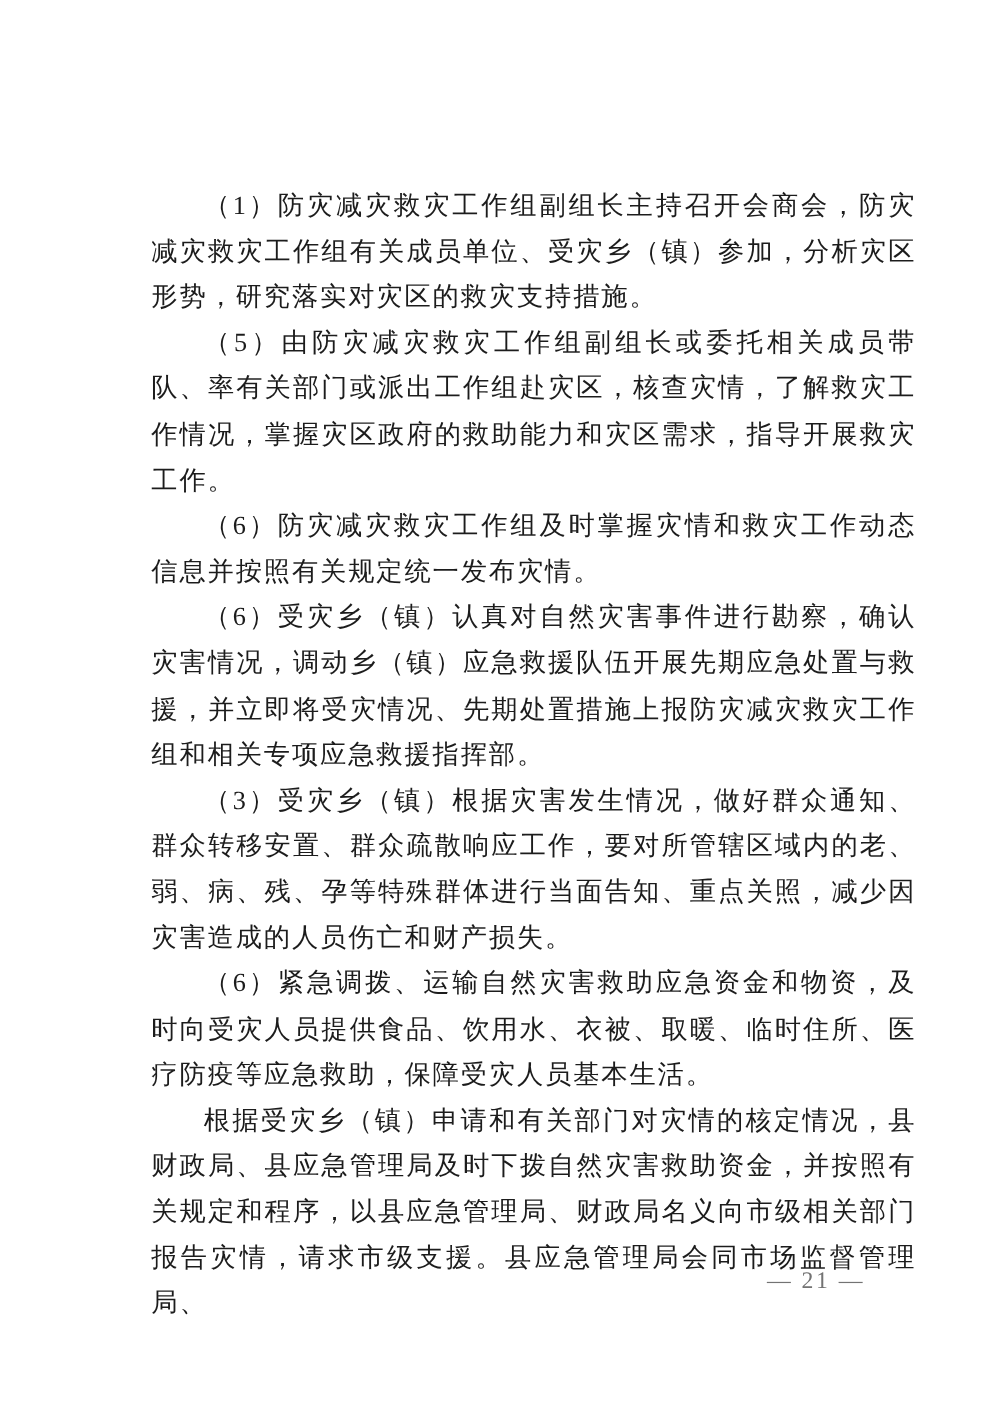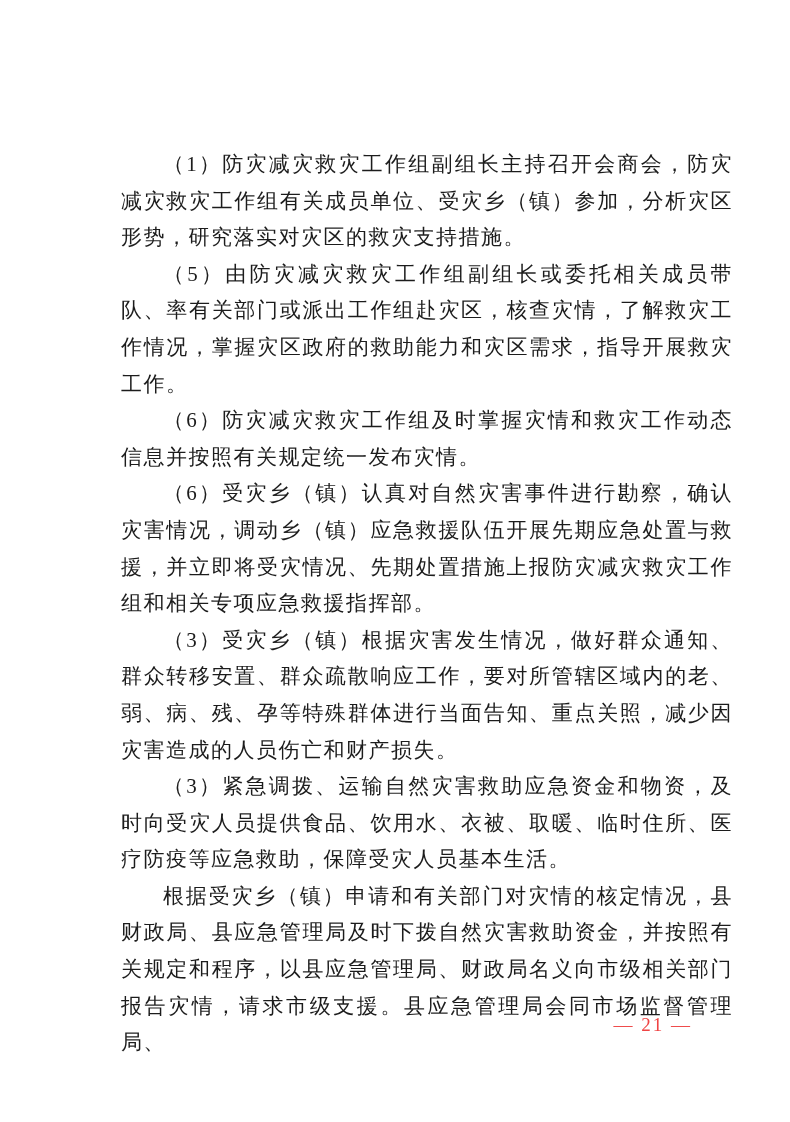--- a/index.html
+++ b/index.html
@@ -32,34 +32,34 @@
     text-justify: inter-ideograph;
     letter-spacing: 1.5px;
     color: #1c1c1c;
     font-weight: 400;
   }
   .footer {
     position: absolute;
     top: 1014px;
     right: 98px;
     font-size: 19px;
-    color: #ef4444;
+    color: #737373;
     letter-spacing: 2px;
     font-family: "Liberation Serif", "DejaVu Serif", serif;
   }
 </style>
 </head>
 <body>
 
 <div class="page">
   <div class="content">
     <p>（1）防灾减灾救灾工作组副组长主持召开会商会，防灾减灾救灾工作组有关成员单位、受灾乡（镇）参加，分析灾区形势，研究落实对灾区的救灾支持措施。</p>
     <p>（5）由防灾减灾救灾工作组副组长或委托相关成员带队、率有关部门或派出工作组赴灾区，核查灾情，了解救灾工作情况，掌握灾区政府的救助能力和灾区需求，指导开展救灾工作。</p>
     <p>（6）防灾减灾救灾工作组及时掌握灾情和救灾工作动态信息并按照有关规定统一发布灾情。</p>
     <p>（6）受灾乡（镇）认真对自然灾害事件进行勘察，确认灾害情况，调动乡（镇）应急救援队伍开展先期应急处置与救援，并立即将受灾情况、先期处置措施上报防灾减灾救灾工作组和相关专项应急救援指挥部。</p>
     <p>（3）受灾乡（镇）根据灾害发生情况，做好群众通知、群众转移安置、群众疏散响应工作，要对所管辖区域内的老、弱、病、残、孕等特殊群体进行当面告知、重点关照，减少因灾害造成的人员伤亡和财产损失。</p>
-    <p>（3）紧急调拨、运输自然灾害救助应急资金和物资，及时向受灾人员提供食品、饮用水、衣被、取暖、临时住所、医疗防疫等应急救助，保障受灾人员基本生活。</p>
+    <p>（6）紧急调拨、运输自然灾害救助应急资金和物资，及时向受灾人员提供食品、饮用水、衣被、取暖、临时住所、医疗防疫等应急救助，保障受灾人员基本生活。</p>
     <p>根据受灾乡（镇）申请和有关部门对灾情的核定情况，县财政局、县应急管理局及时下拨自然灾害救助资金，并按照有关规定和程序，以县应急管理局、财政局名义向市级相关部门报告灾情，请求市级支援。县应急管理局会同市场监督管理局、</p>
   </div>
   <div class="footer">
     <span>— 21 —</span>
   </div>
 </div>
 
 </body></html>

